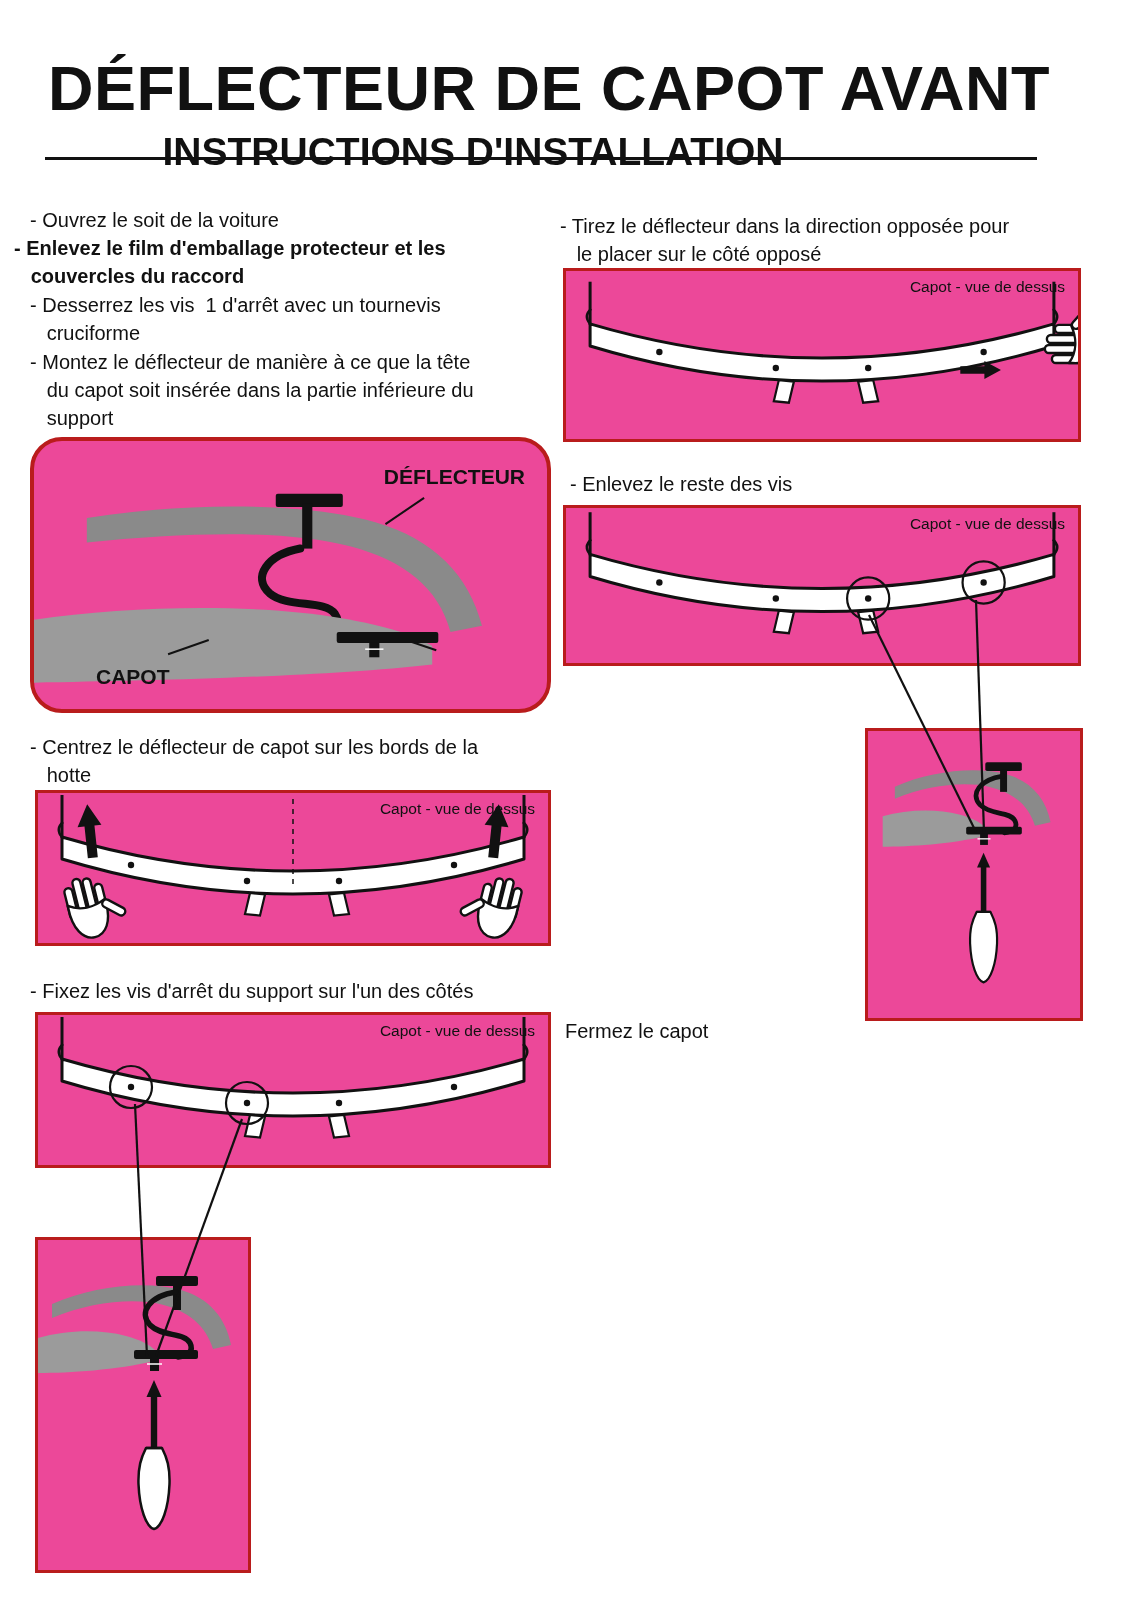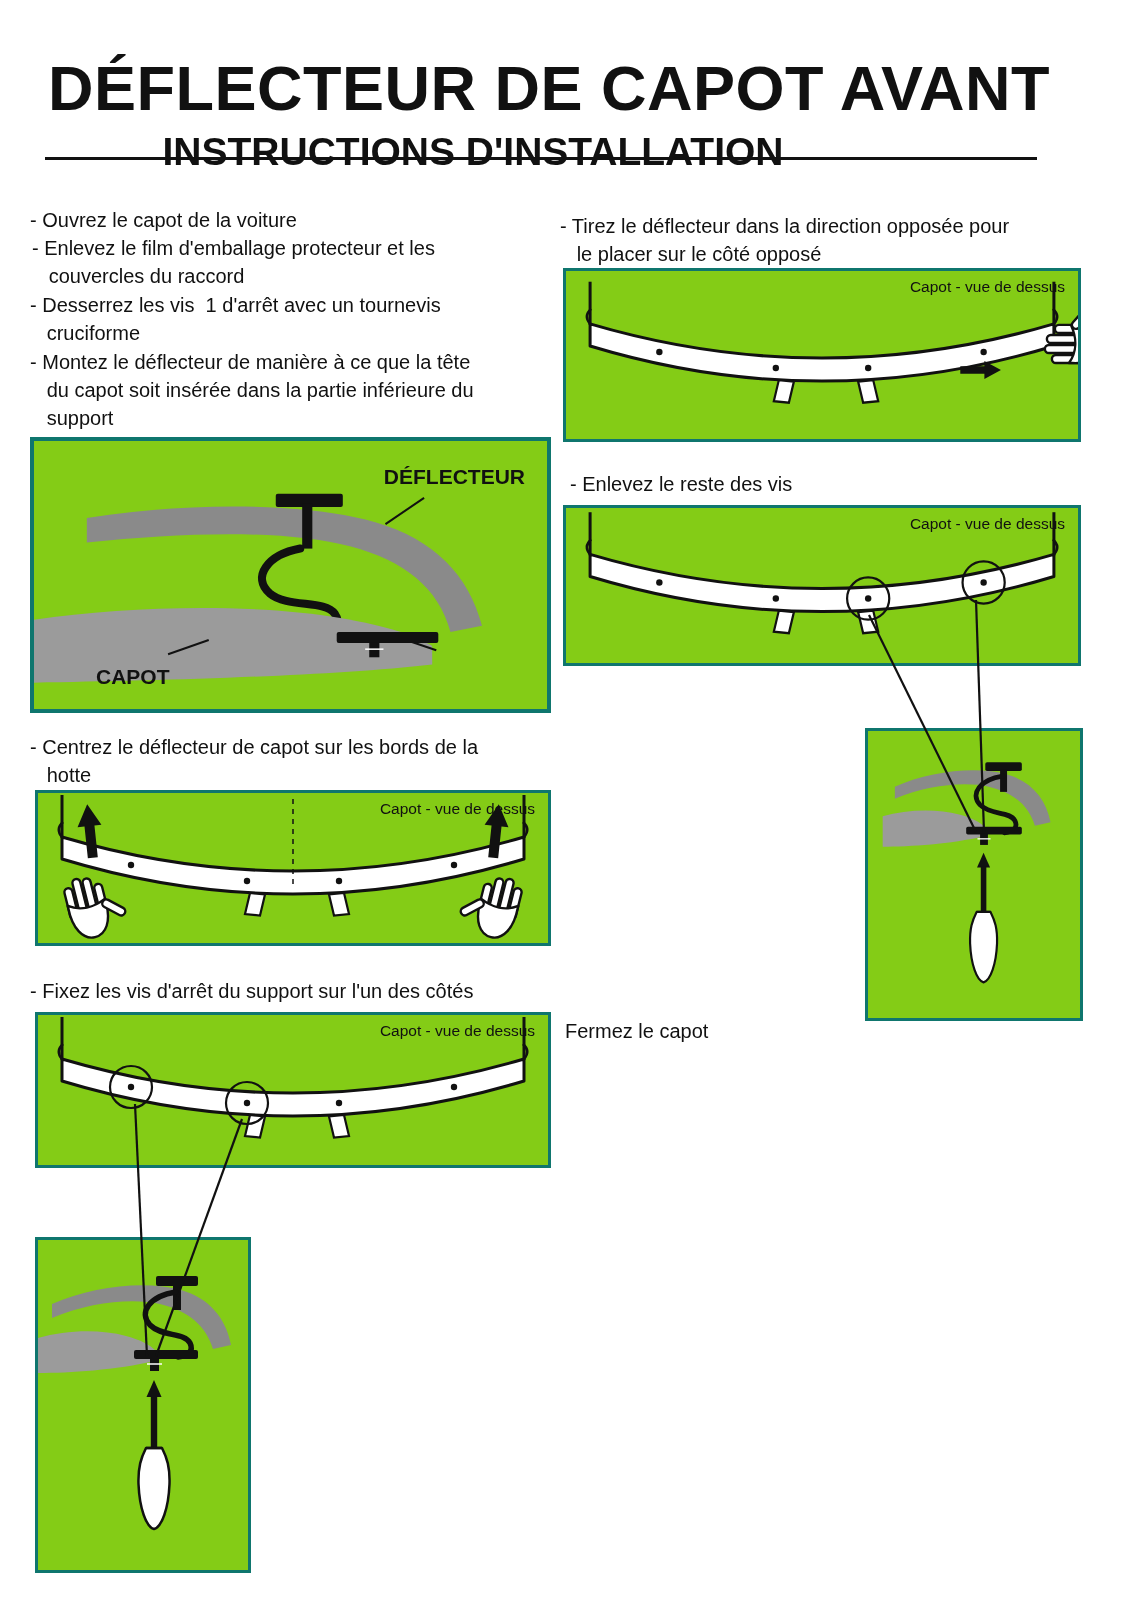--- a/index.html
+++ b/index.html
@@ -6,21 +6,21 @@
   body{
     width:1131px;height:1600px;position:relative;background:#ffffff;color:#111;
     font-family:"Liberation Sans",sans-serif;overflow:hidden;
   }
   .title{position:absolute;left:0;top:10px;width:1098px;text-align:center;
          font-size:63px;font-weight:bold;letter-spacing:0.5px;}
   .subtitle{position:absolute;left:0;top:98px;width:946px;text-align:center;
             font-size:39px;font-weight:bold;}
   .rule{position:absolute;left:45px;top:157px;width:992px;height:3px;background:#111;}
   .step{position:absolute;font-size:20px;line-height:1.4;white-space:pre-wrap;color:#111;}
-  .dbox{position:absolute;background:#84cc16;border:3px solid #0f766e;z-index:1;}
+  .dbox{position:absolute;background:#ec4899;border:3px solid #b91c1c;z-index:1;}
   .dbox.thick{border-width:4px;}
   .dbox > svg{position:absolute;left:0;top:0;width:100%;height:100%;}
   .caption{position:absolute;top:7px;right:13px;font-size:15.5px;color:#111;z-index:2;}
   .dlabel{position:absolute;font-weight:bold;font-size:21px;z-index:2;white-space:pre-line;}
   #connector-overlay{position:absolute;left:0;top:0;z-index:3;pointer-events:none;}
 </style>
 </head>
 <body>
 
 <svg width="0" height="0" style="position:absolute" aria-hidden="true">
@@ -68,30 +68,30 @@
       <line x1="109" y1="124" x2="124" y2="124" stroke="#fff" stroke-width="1.5"></line>
       <use href="#screwdriver" transform="translate(116,140)"></use>
     </g>
   </defs>
 </svg>
 
 <h1 class="title">DÉFLECTEUR DE CAPOT AVANT</h1>
 <h2 class="subtitle">INSTRUCTIONS D'INSTALLATION</h2>
 <div class="rule"></div>
 
-<div class="step" style="left:30px;top:206px;">- Ouvrez le capot de la voiture</div>
-<div class="step" style="left:32px;top:234px;">- Enlevez le film d'emballage protecteur et les
+<div class="step" style="left:30px;top:206px;">- Ouvrez le soit de la voiture</div>
+<div class="step" style="left:14px;top:234px;font-weight:bold;">- Enlevez le film d'emballage protecteur et les
    couvercles du raccord</div>
 <div class="step" style="left:30px;top:291px;">- Desserrez les vis  1 d'arrêt avec un tournevis
    cruciforme</div>
 <div class="step" style="left:30px;top:348px;">- Montez le déflecteur de manière à ce que la tête
    du capot soit insérée dans la partie inférieure du
    support</div>
 
-<div class="dbox thick" style="left:30px;top:437px;width:513px;height:268px;">
+<div class="dbox thick" style="left:30px;top:437px;width:513px;height:268px;border-radius:32px;">
   <svg viewBox="0 0 505 260" preserveAspectRatio="xMidYMid meet">
     <path d="M52,74 C150,58 265,58 336,78 C394,95 428,130 441,180 L410,186 C398,142 364,116 312,102 C246,85 150,88 52,98 Z" fill="#8a8a8a"></path>
     <rect x="238" y="50" width="66" height="13" rx="2" fill="#111"></rect>
     <rect x="264" y="60" width="10" height="44" fill="#111"></rect>
     <path d="M262,104 C230,110 214,132 232,148 C250,163 286,154 296,168 C303,178 296,186 284,189" fill="none" stroke="#111" stroke-width="8" stroke-linecap="round"></path>
     <path d="M0,174 C95,160 215,158 300,172 C348,180 378,190 392,200 L392,218 C285,230 120,234 0,236 Z" fill="#9b9b9b"></path>
     <rect x="298" y="186" width="100" height="11" rx="2" fill="#111"></rect>
     <rect x="330" y="196" width="10" height="15" fill="#111"></rect>
     <line x1="326" y1="203" x2="344" y2="203" stroke="#fff" stroke-width="1.5"></line>
     <line x1="384" y1="54" x2="346" y2="80" stroke="#111" stroke-width="2"></line>

